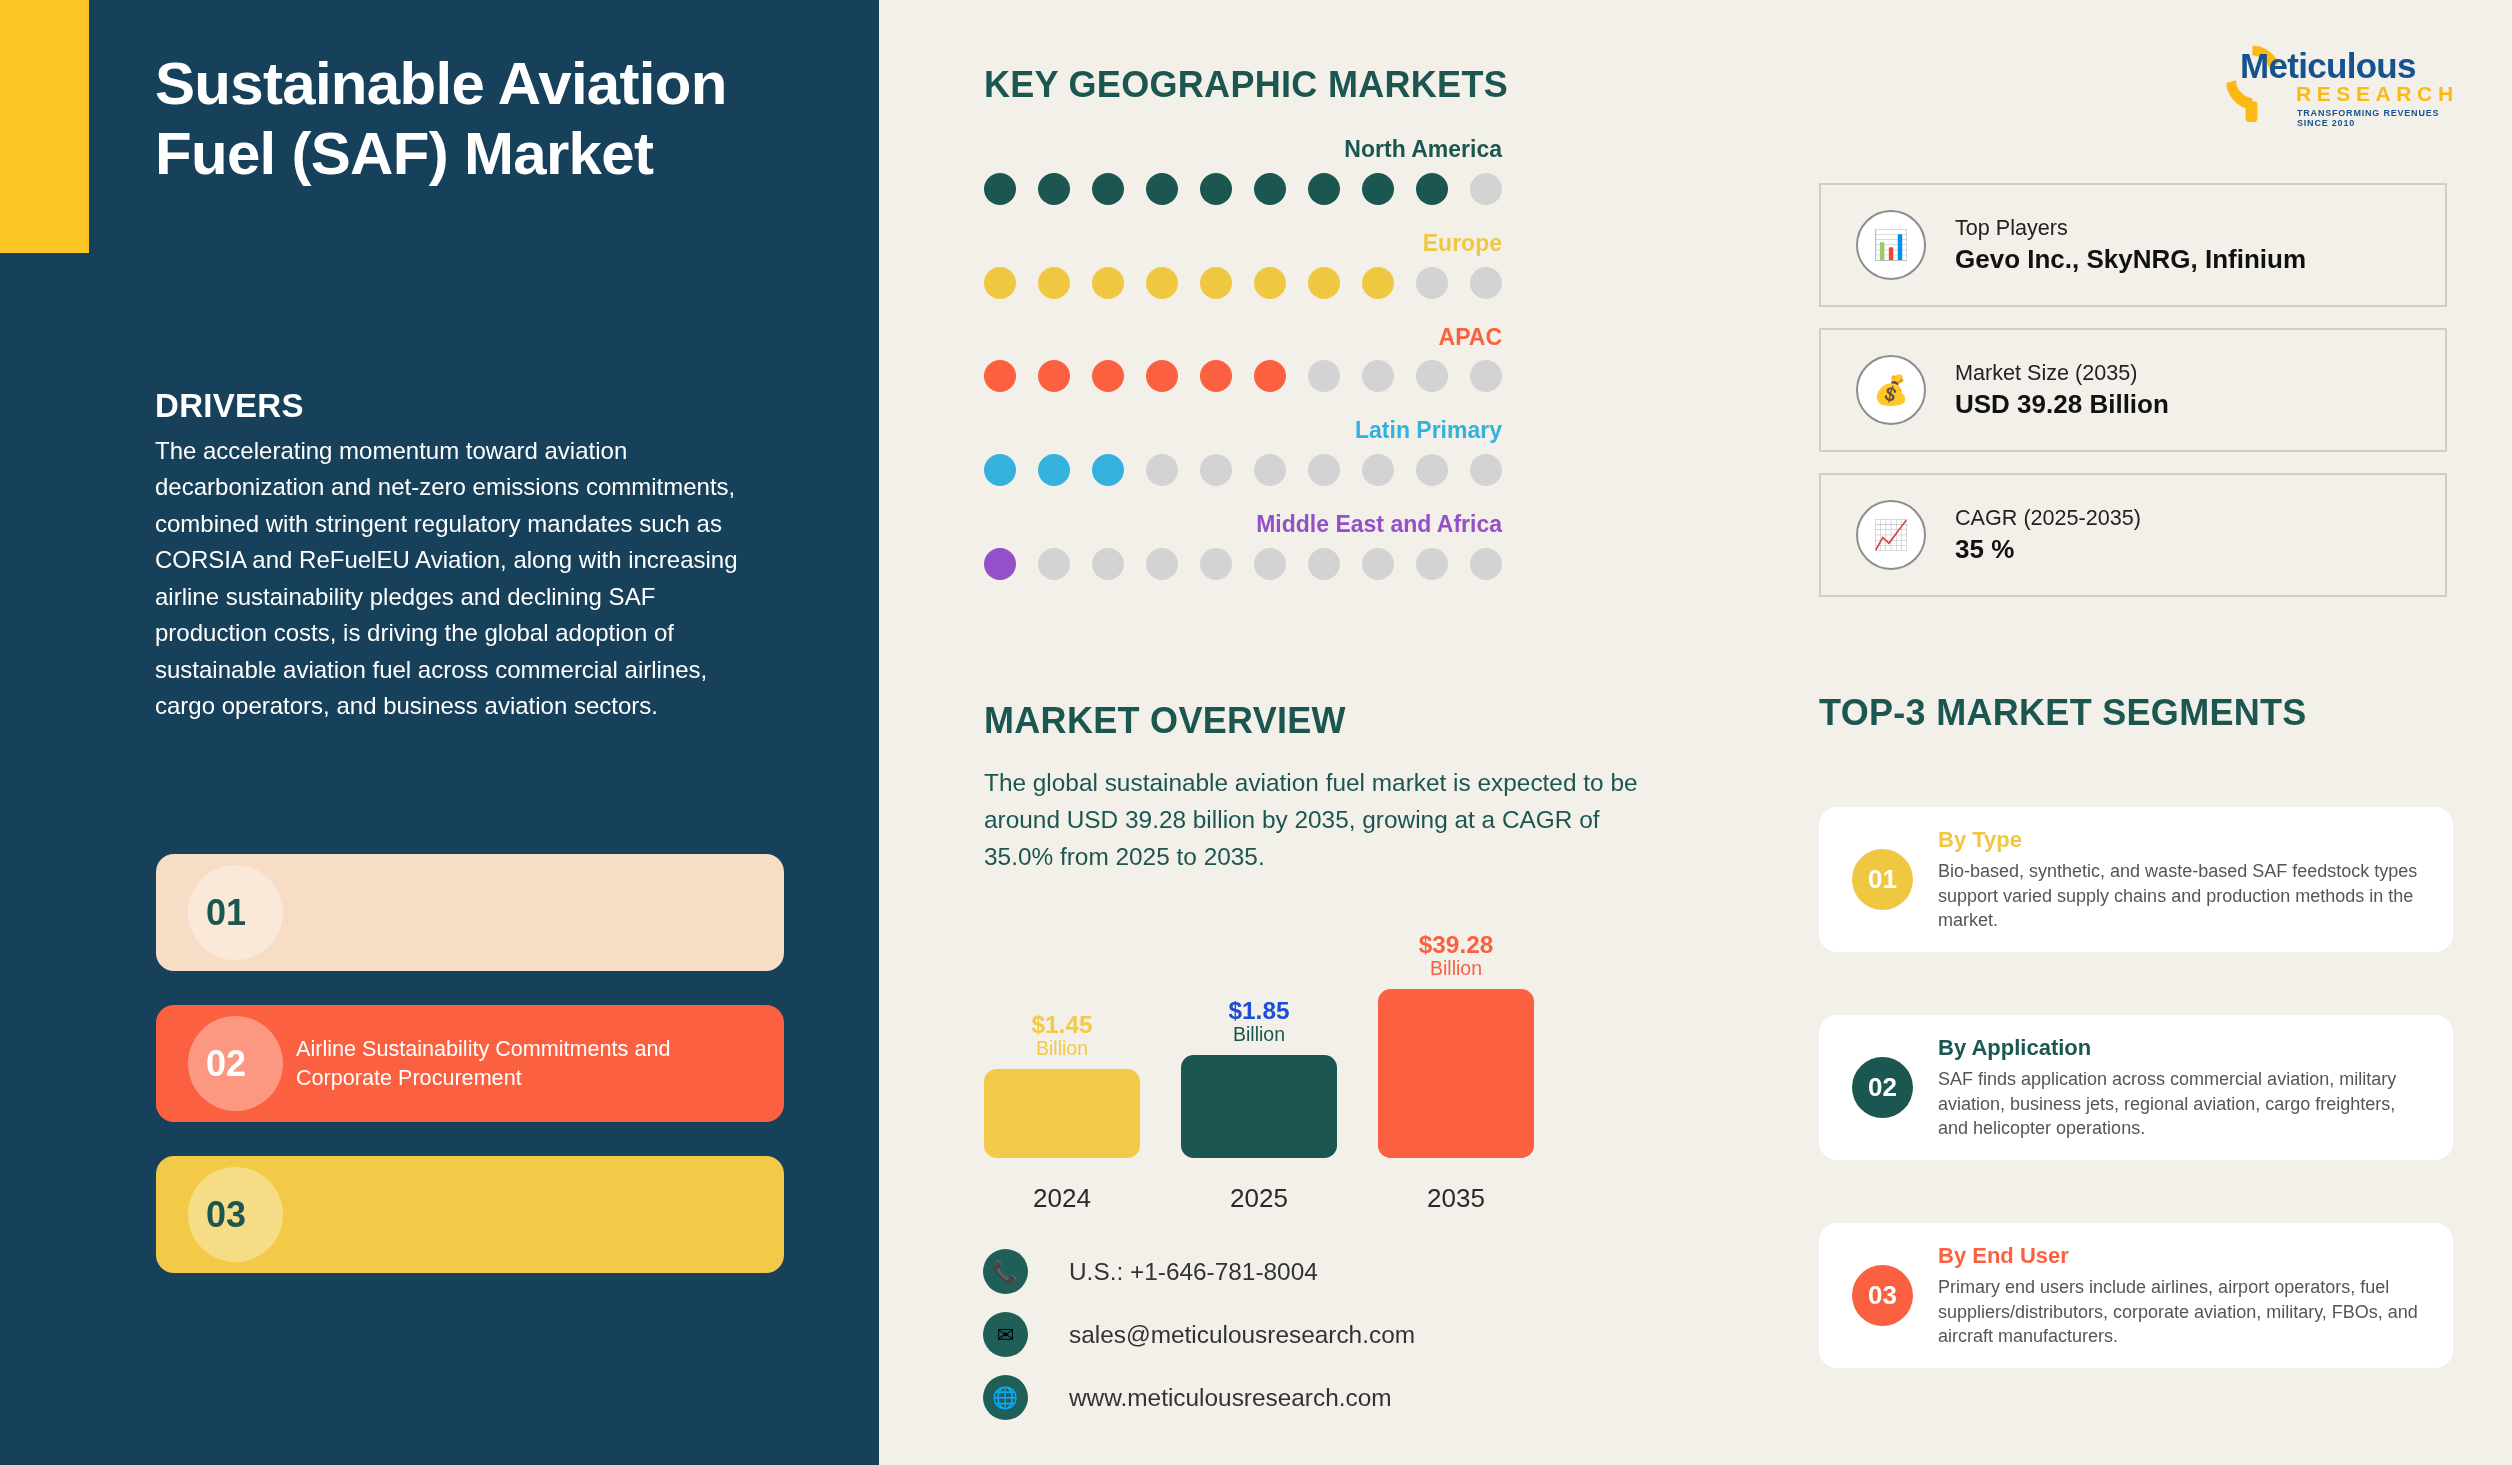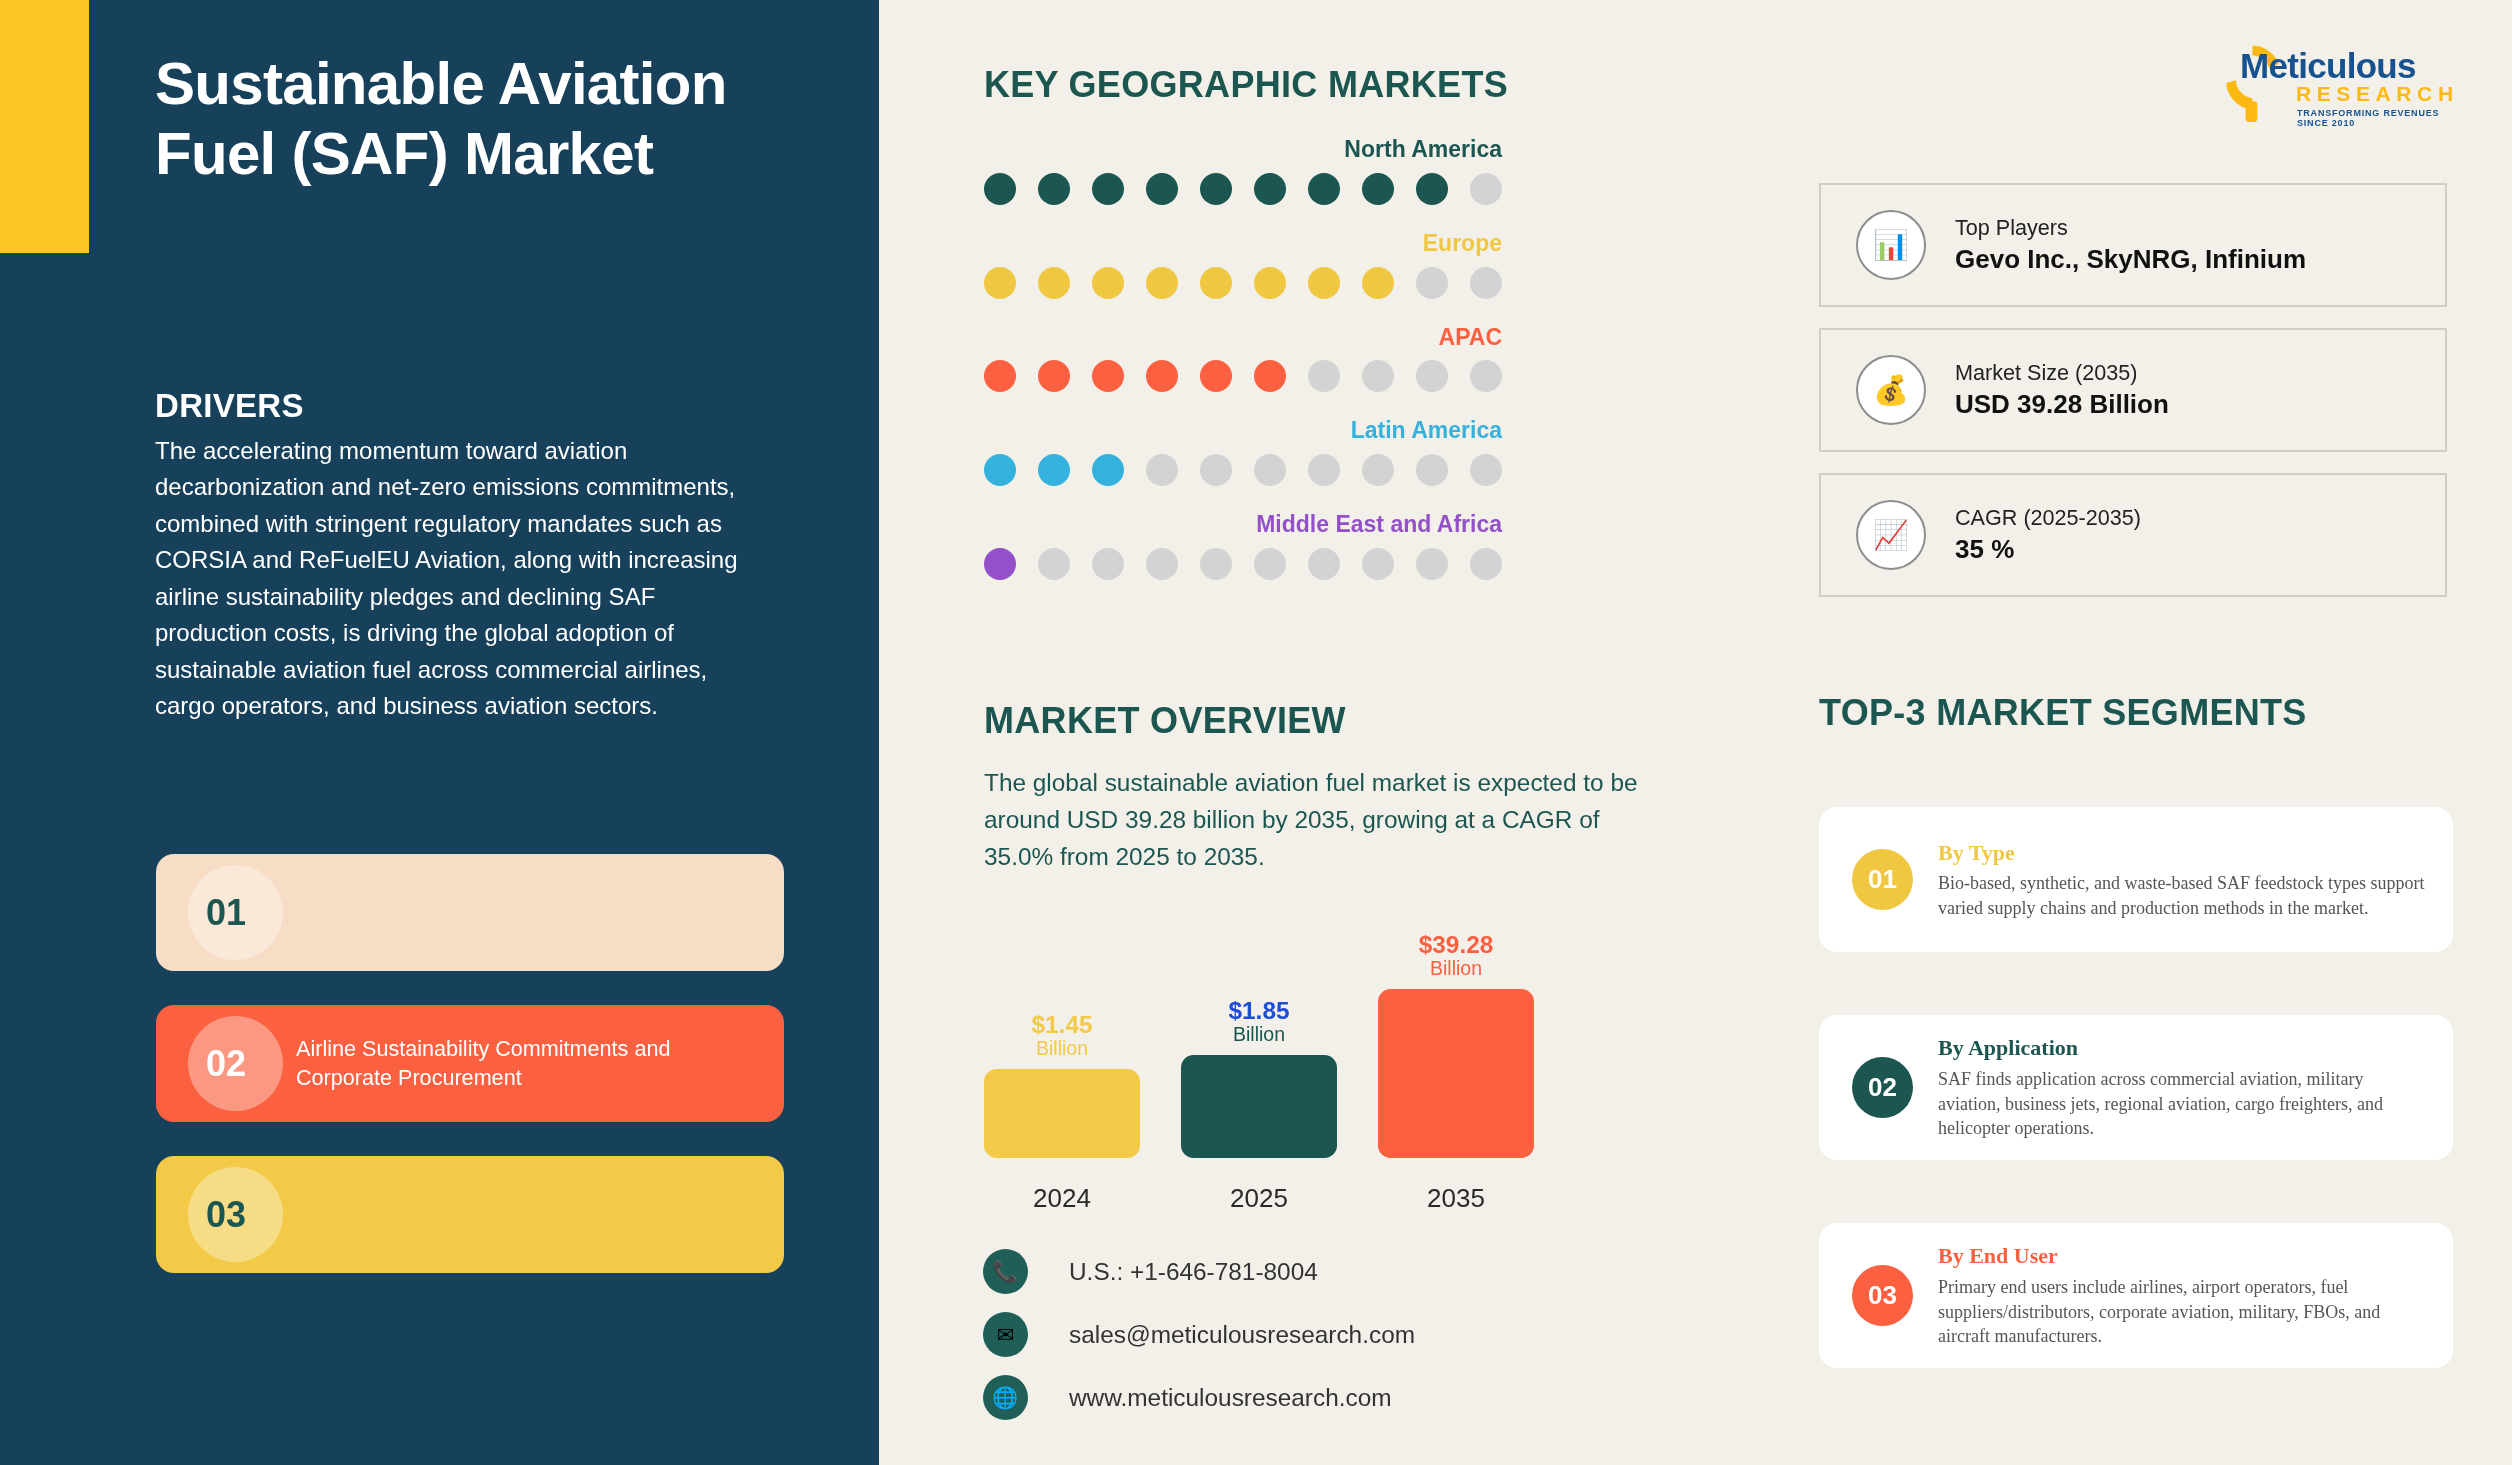--- a/index.html
+++ b/index.html
@@ -141,21 +141,21 @@
   .segment-card {
     position:absolute; left:1819px; width:634px;
     background:#FFFFFF; border-radius:18px;
     display:flex; align-items:center;
   }
   .seg-badge {
     width:61px; height:61px; border-radius:50%; flex:none;
     display:flex; align-items:center; justify-content:center;
     color:#FFFFFF; font-size:26px; font-weight:bold; margin-left:33px;
   }
-  .seg-body { margin-left:25px; padding-right:24px;font-family:Liberation Serif, serif; }
+  .seg-body { margin-left:25px; padding-right:24px; }
   .seg-title { font-size:22px; font-weight:bold; line-height:1.3; margin-bottom:4.2px; }
   .seg-desc { font-size:18px; color:#555555; line-height:1.36; }
   #segment-card-1 { top:807px; height:145px; }
   #segment-card-2 { top:1015px; height:145px; }
   #segment-card-3 { top:1223px; height:145px; }
 </style>
 </head>
 <body>
 
 <div id="left-panel">
@@ -228,21 +228,21 @@
         <div class="geo-dot" style="background: rgb(251, 97, 65);"></div>
         <div class="geo-dot" style="background: rgb(251, 97, 65);"></div>
         <div class="geo-dot" style="background: rgb(251, 97, 65);"></div>
         <div class="geo-dot" style="background: rgb(211, 211, 211);"></div>
         <div class="geo-dot" style="background: rgb(211, 211, 211);"></div>
         <div class="geo-dot" style="background: rgb(211, 211, 211);"></div>
         <div class="geo-dot" style="background: rgb(211, 211, 211);"></div>
       </div>
     </div>
     <div class="geo-row">
-      <div class="geo-name" style="color: rgb(52, 177, 220);">Latin America</div>
+      <div class="geo-name" style="color: rgb(52, 177, 220);">Latin Primary</div>
       <div class="geo-dots">
         <div class="geo-dot" style="background: rgb(52, 177, 220);"></div>
         <div class="geo-dot" style="background: rgb(52, 177, 220);"></div>
         <div class="geo-dot" style="background: rgb(52, 177, 220);"></div>
         <div class="geo-dot" style="background: rgb(211, 211, 211);"></div>
         <div class="geo-dot" style="background: rgb(211, 211, 211);"></div>
         <div class="geo-dot" style="background: rgb(211, 211, 211);"></div>
         <div class="geo-dot" style="background: rgb(211, 211, 211);"></div>
         <div class="geo-dot" style="background: rgb(211, 211, 211);"></div>
         <div class="geo-dot" style="background: rgb(211, 211, 211);"></div>

